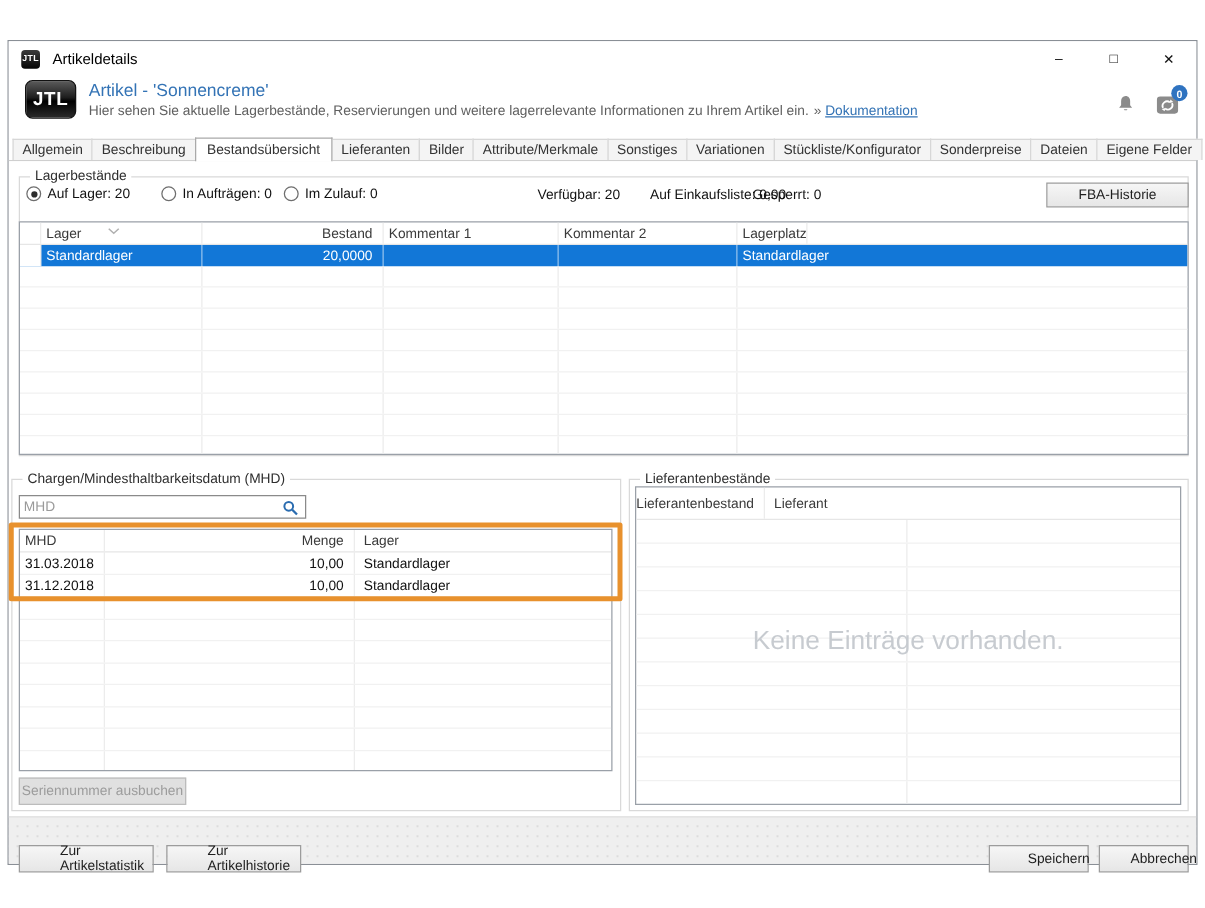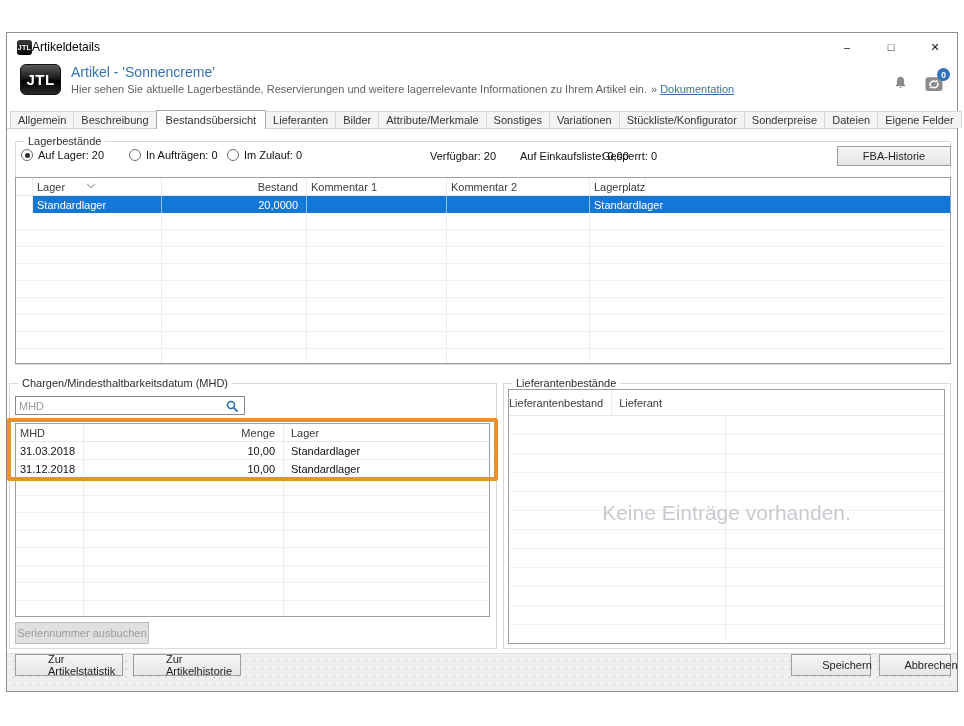--- a/index.html
+++ b/index.html
@@ -11,21 +11,21 @@
   *{margin:0;padding:0;box-sizing:border-box;}
   html,body{background:#fff;}
   body{font-family:"Liberation Sans","DejaVu Sans",sans-serif;font-size:11px;color:#222;}
   .canvas{position:relative;width:964px;height:726px;background:#fff;overflow:hidden;}
   .window{position:absolute;left:6px;top:32px;width:952px;height:660px;background:#fff;border:1px solid #8a8f96;}
 
   
   .titlebar{position:absolute;left:0;top:0;width:950px;height:28px;background:#fff;display:flex;align-items:center;}
   .titlebar-icon{width:15px;height:15px;margin-left:10px;border-radius:3px;background:linear-gradient(#3c3c3c,#050505);
     color:#fff;font-weight:bold;font-size:7px;display:flex;align-items:center;justify-content:center;letter-spacing:.3px;}
-  .titlebar-title{margin-left:0;font-size:12px;color:#000;}
+  .titlebar-title{margin-left:10px;font-size:12px;color:#000;}
   .win-controls{margin-left:auto;display:flex;height:100%;}
   .win-btn{width:44px;height:100%;display:flex;align-items:center;justify-content:center;font-size:11px;color:#111;cursor:default;}
 
   
   .appheader{position:absolute;left:0;top:28px;width:950px;height:50px;background:#fff;}
   .jtl-logo{position:absolute;left:13px;top:3px;width:41px;height:31px;border-radius:6px;
     background:linear-gradient(#5a5a5a 0%,#1d1d1d 45%,#000 55%,#2a2a2a 100%);border:1px solid #111;
     color:#fff;font-weight:bold;font-size:15px;display:flex;align-items:center;justify-content:center;letter-spacing:.5px;}
   .page-title{position:absolute;left:64px;top:3px;font-size:14px;color:var(--link-blue);}
   .page-subtitle{position:absolute;left:64px;top:22px;font-size:11px;color:#5f5f5f;white-space:nowrap;}
@@ -79,21 +79,21 @@
   .searchbox input::placeholder{color:#9a9a9a;}
   .search-icon{position:absolute;right:5px;top:3px;}
 
   .annotation{position:absolute;left:0;top:289px;width:491px;height:63px;border:4px solid var(--annotation-orange);border-radius:2px;pointer-events:none;z-index:5;}
 
   .watermark{position:absolute;left:501px;top:372px;width:437px;text-align:center;font-size:21px;color:#c7cbd0;pointer-events:none;}
 
   
   .footer{position:absolute;left:0;top:620px;width:950px;height:38px;background:#efefef;border-top:1px solid #e0e0e0;
     background-image:radial-gradient(circle,#dcdcdc 1px,transparent 1.2px);background-size:8px 8px;background-position:3px 3px;}
-  .footer .btn{position:absolute;top:0;height:22px;padding-left:32px;}
+  .footer .btn{position:absolute;top:22px;height:22px;padding-left:32px;}
 </style>
 </head>
 <body>
 
 <div class="canvas">
   <div class="window">
 
     <div class="titlebar">
       <div class="titlebar-icon">JTL</div>
       <div class="titlebar-title">Artikeldetails</div>

